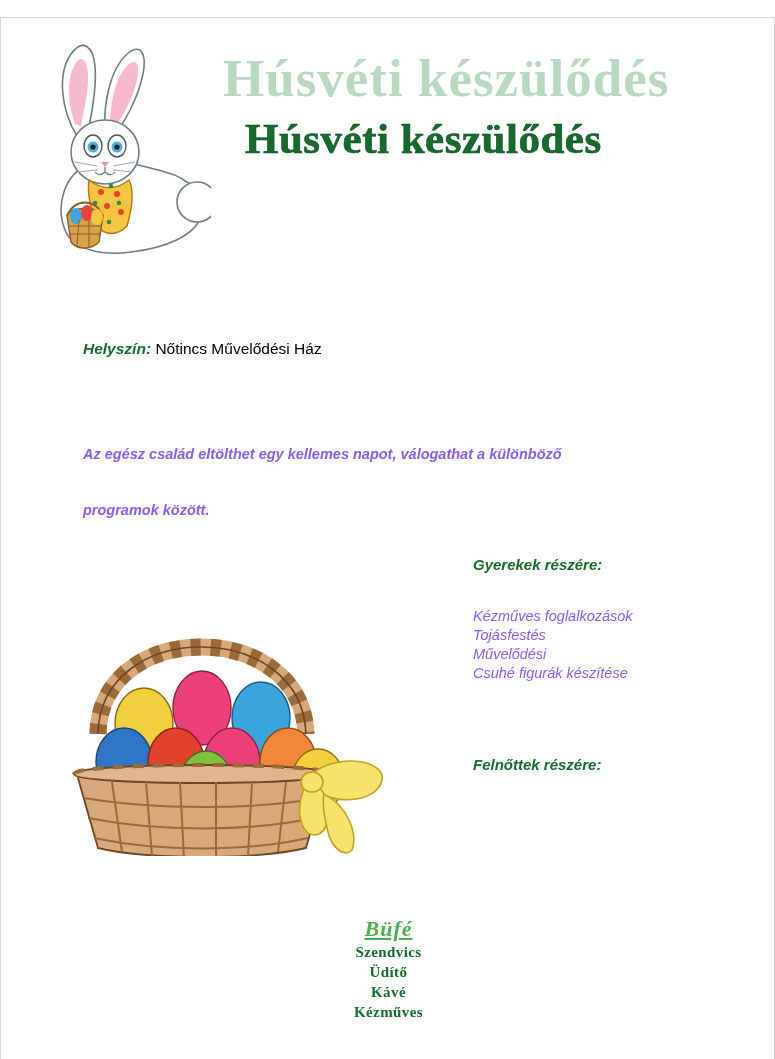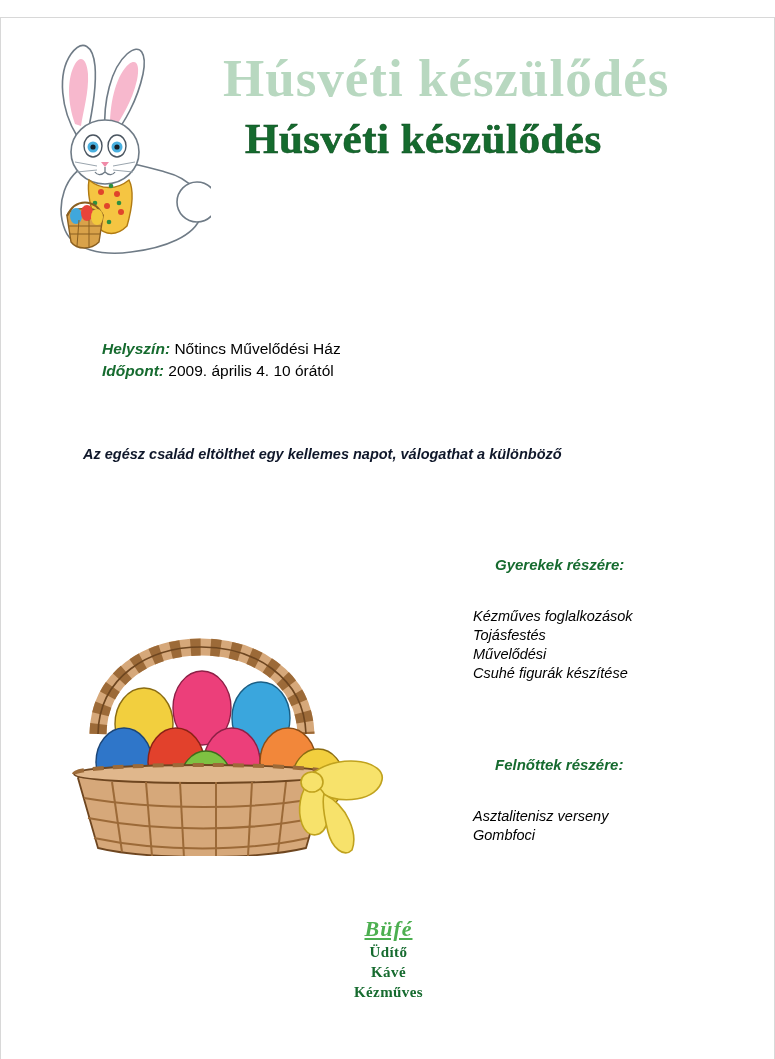--- a/index.html
+++ b/index.html
@@ -63,36 +63,35 @@
     position: absolute;
     left: 82px;
     top: 320px;
     width: 620px;
   }
   .info-line {
     font-size: 15.5px;
     color: #000000;
     line-height: 22px;
     white-space: nowrap;
-    margin-left: 19px;
   }
   .info-line .lbl {
     font-weight: bold;
     font-style: italic;
     color: #166b2f;
   }
   .intro {
     position: absolute;
     left: 82px;
     top: 408px;
     width: 640px;
     font-size: 14.5px;
     font-style: italic;
     font-weight: bold;
-    color: #0f172a;
+    color: #8b5cf6;
     line-height: 56px;
   }
 
   
   .basket {
     position: absolute;
     left: 55px;
     top: 548px;
     width: 330px;
     height: 290px;
@@ -102,26 +101,25 @@
   .prog {
     position: absolute;
     left: 472px;
   }
   .prog-heading {
     font-size: 15px;
     font-weight: bold;
     font-style: italic;
     color: #166b2f;
     white-space: nowrap;
-    margin-left: 22px;
   }
   .prog-item {
     font-size: 14.5px;
     font-style: italic;
-    color: #000000;
+    color: #8b5cf6;
     line-height: 19px;
     white-space: nowrap;
   }
   #kids { top: 538px; }
   #kids .list { margin-top: 34px; }
   #adults { top: 738px; }
   #adults .list { margin-top: 34px; }
 
   
   .buffet {
@@ -219,28 +217,25 @@
   </div>
 
   <div class="title-shadow">Húsvéti készülődés</div>
   <div class="title-main">Húsvéti készülődés</div>
 
   <div class="info">
     <div class="info-line">
       <span class="lbl">Helyszín:</span>
       <span>Nőtincs Művelődési Ház</span>
     </div>
-    <div class="info-line">
-      <span class="lbl">Időpont:</span>
-      <span>2009. április 4. 10 órától</span>
-    </div>
   </div>
 
   <div class="intro">
     <div>Az egész család eltölthet egy kellemes napot, válogathat a különböző</div>
+    <div>programok között.</div>
   </div>
 
   <div class="basket">
     <svg viewBox="0 0 330 290" width="330" height="290" xmlns="http://www.w3.org/2000/svg">
 
       <path d="M42 168 C44 52 246 52 250 168" fill="none" stroke="#d6a87a" stroke-width="17"></path>
       <path d="M42 168 C44 52 246 52 250 168" fill="none" stroke="#9c6a38" stroke-width="17" stroke-dasharray="10 10"></path>
       <path d="M42 168 C44 52 246 52 250 168" fill="none" stroke="#6e4620" stroke-width="1.6"></path>
 
       <ellipse cx="88" cy="158" rx="29" ry="36" fill="#f2cf3e" stroke="#8a6c12" stroke-width="1.4"></ellipse>
@@ -286,26 +281,23 @@
     <div class="list">
       <div class="prog-item">Kézműves foglalkozások</div>
       <div class="prog-item">Tojásfestés</div>
       <div class="prog-item">Művelődési</div>
       <div class="prog-item">Csuhé figurák készítése</div>
     </div>
   </div>
 
   <div class="prog" id="adults">
     <div class="prog-heading">Felnőttek részére:</div>
-    <div class="list">
-      <div class="prog-item">Asztalitenisz verseny</div>
-      <div class="prog-item">Gombfoci</div>
-    </div>
   </div>
 
   <div class="buffet">
     <div class="buffet-title">Büfé</div>
+    <div class="buffet-item">Szendvics</div>
     <div class="buffet-item">Üdítő</div>
     <div class="buffet-item">Kávé</div>
     <div class="buffet-item">Kézműves</div>
   </div>
 
 </div>
 
 </body></html>

